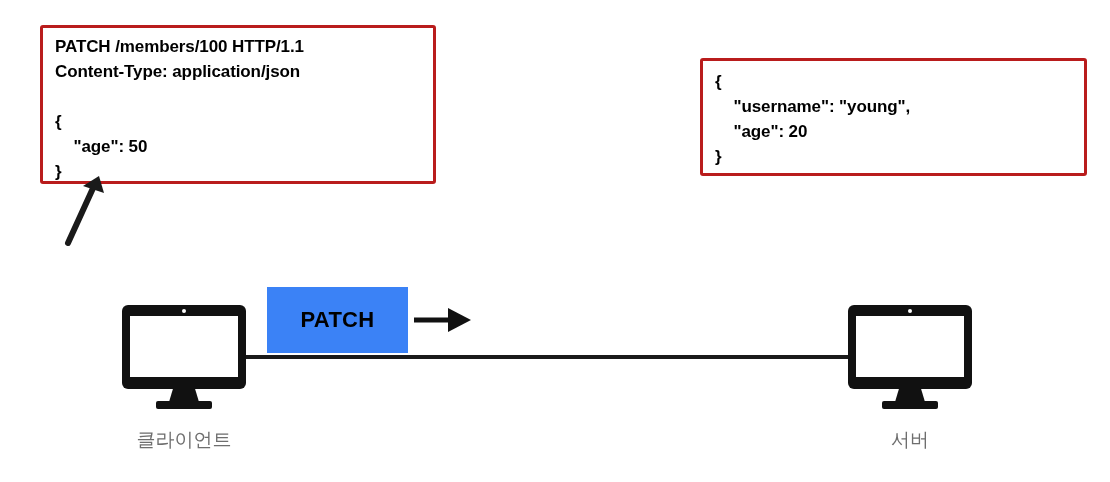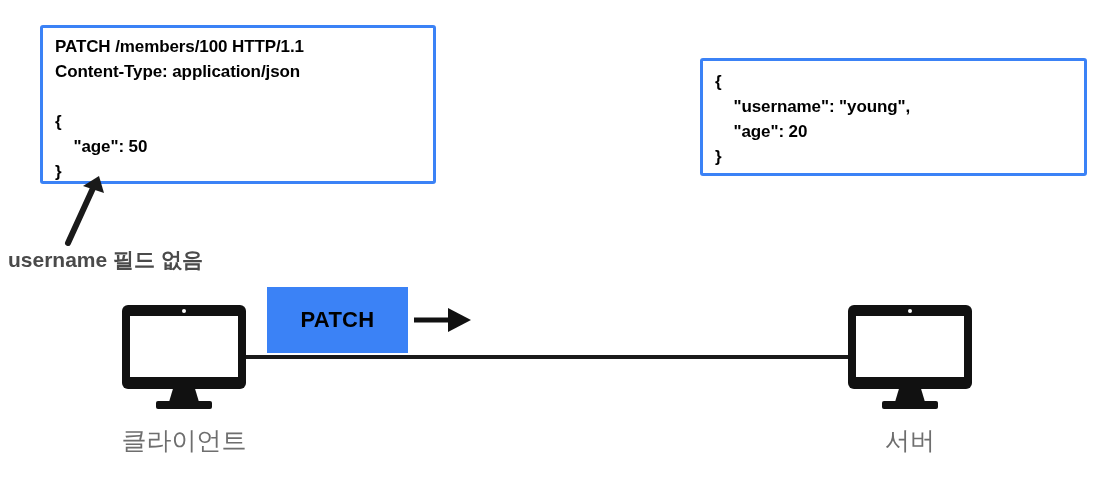--- a/index.html
+++ b/index.html
@@ -22,21 +22,21 @@
     top: 0;
     width: 1110px;
     height: 482px;
   }
 
   
   .msg-box {
     position: absolute;
     box-sizing: border-box;
     background: #ffffff;
-    border: 3px solid #3b82f6;
+    border: 3px solid #b91c1c;
     border-radius: 3px;
   }
   #request-box {
     left: 40px;
     top: 25px;
     width: 396px;
     height: 159px;
   }
   #resource-box {
     left: 700px;
@@ -164,21 +164,21 @@
     width: 56px;
     height: 8px;
     background: #111111;
     border-radius: 2px;
   }
 
   .node-label {
     position: absolute;
     width: 240px;
     text-align: center;
-    font-size: 25px;
+    font-size: 19px;
     color: #6e6e6e;
     line-height: 26px;
   }
   #client-label { left: 64px; top: 427px; }
   #server-label { left: 790px; top: 427px; }
 </style>
 </head>
 <body>
 
 <div class="stage">
@@ -212,21 +212,20 @@
     <g>
       <line x1="414" y1="320" x2="452" y2="320" stroke="#111111" stroke-width="5"></line>
       <polygon points="448,308 471,320 448,332" fill="#111111"></polygon>
     </g>
   </svg>
 
   <div class="method-chip">
     <span>PATCH</span>
   </div>
 
-  <div class="callout-label">username 필드 없음</div>
 
   <div class="monitor" id="client-node">
     <div class="bezel">
       <div class="cam"></div>
       <div class="screen"></div>
     </div>
     <div class="neck"></div>
     <div class="base"></div>
   </div>
   <div class="node-label" id="client-label">클라이언트</div>

